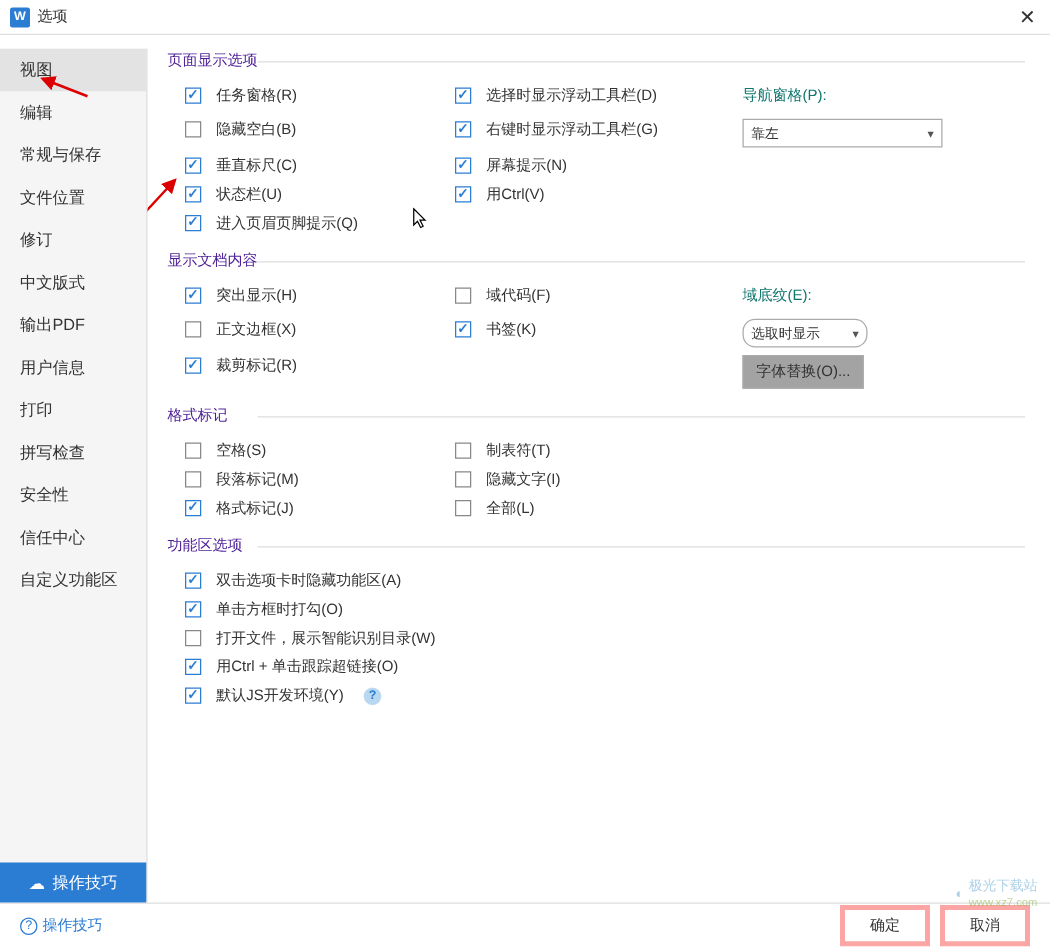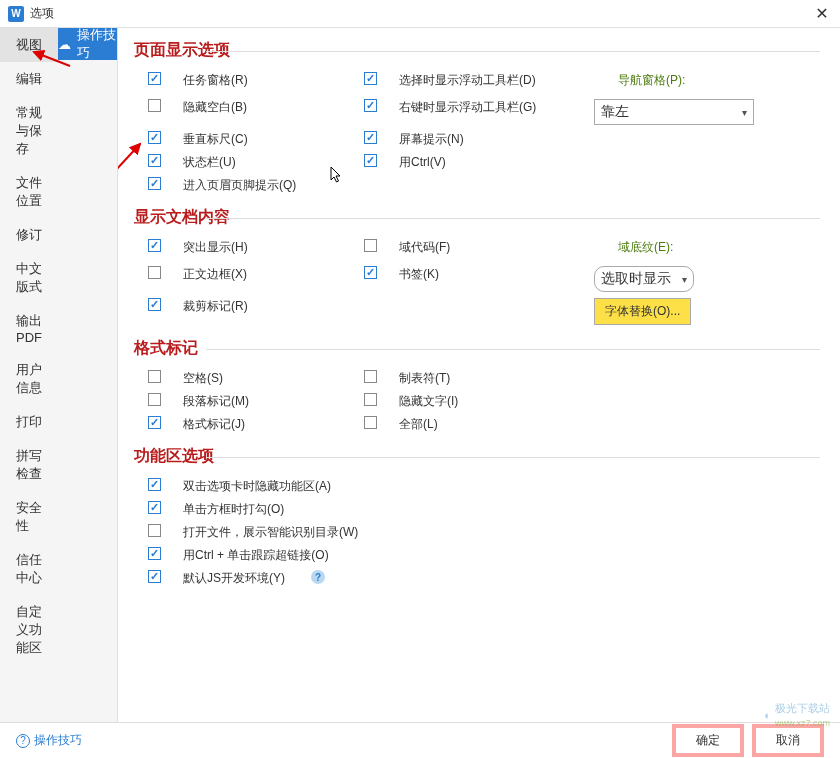--- a/index.html
+++ b/index.html
@@ -2,44 +2,44 @@
 <html><head>
 <meta charset="utf-8">
 <style>
 * { box-sizing: border-box; margin: 0; padding: 0; }
 body { font-family: "Microsoft YaHei", "SimSun", sans-serif; font-size: 12px; color: #333; background: #fff; width: 840px; height: 758px; overflow: hidden; position: relative; }
 .titlebar { height: 28px; background: #fff; border-bottom: 1px solid #e0e0e0; display: flex; align-items: center; padding: 0 8px; }
 .titlebar .logo { width: 16px; height: 16px; background: #2b7cd3; color: #fff; display: flex; align-items: center; justify-content: center; font-weight: bold; font-size: 10px; border-radius: 2px; margin-right: 6px; }
 .titlebar .title { flex: 1; font-size: 12px; }
 .titlebar .close { font-size: 16px; cursor: pointer; width: 20px; text-align: center; }
 .body { display: flex; height: 694px; }
-.sidebar { width: 118px; background: #f5f5f5; border-right: 1px solid #e0e0e0; display: flex; position: relative; }
+.sidebar { width: 118px; background: #f5f5f5; border-right: 1px solid #e0e0e0; display: flex; flex-direction: column; position: relative; margin-top: 11px; }
 .sidebar-items { flex: 1; }
 .sidebar-item { padding: 8px 16px; cursor: pointer; font-size: 13px; color: #333; }
 .sidebar-item.active { background: #e3e3e3; }
 .backup-btn { background: #2b7cd3; color: #fff; height: 32px; display: flex; align-items: center; justify-content: center; cursor: pointer; font-size: 13px; gap: 6px; }
 .backup-btn .icon { display: inline-block; }
 .content { flex: 1; padding: 12px 20px 12px 16px; overflow: auto; position: relative; }
 .fieldset { margin-bottom: 10px; }
-.legend { color: #b91c1c; font-size: 16px; position: relative; margin-bottom: 8px; font-weight: bold; }
+.legend { color: #4c1d95; font-size: 12px; position: relative; margin-bottom: 8px; }
 .legend::after { content: ""; position: absolute; left: 72px; right: 0; top: 50%; height: 1px; background: #ddd; }
 .row { display: flex; flex-wrap: wrap; }
 .col1 { width: 230px; padding: 3px 0 3px 14px; }
 .col2 { width: 230px; padding: 3px 0; }
 .col3 { width: 200px; padding: 3px 0; }
-.checkbox { display: flex; gap: 22px; cursor: pointer; }
+.checkbox { display: flex; align-items: center; gap: 12px; cursor: pointer; }
 .checkbox .box { width: 13px; height: 13px; border: 1px solid #888; display: flex; align-items: center; justify-content: center; background: #fff; flex-shrink: 0; }
 .checkbox .box.checked { border-color: #2b7cd3; }
 .checkbox .box.checked::after { content: "✓"; color: #2b7cd3; font-size: 11px; line-height: 1; font-weight: bold; }
 .label-text { color: #333; }
-.field-label { color: #4d7c0f; margin-bottom: 4px; display: block; margin-left: 24px; }
-.select { border: 1px solid #aaa; padding: 3px 20px 3px 6px; background: #fff; position: relative; cursor: pointer; display: inline-block; min-width: 160px; font-size: 14px; }
+.field-label { color: #0f766e; margin-bottom: 4px; display: block; }
+.select { border: 1px solid #aaa; padding: 3px 20px 3px 6px; background: #fff; position: relative; cursor: pointer; display: inline-block; min-width: 160px; font-size: 11px; }
 .select::after { content: "▾"; position: absolute; right: 6px; top: 50%; transform: translateY(-50%); color: #555; font-size: 10px; }
 .select.small { min-width: 100px; border-radius: 10px; }
-.button { border: 1px solid #aaa; background: #fde047; padding: 4px 10px; cursor: pointer; font-size: 12px; display: inline-block; }
+.button { border: 1px solid #aaa; background: #a3a3a3; padding: 4px 10px; cursor: pointer; font-size: 12px; display: inline-block; }
 .full-col { width: 100%; padding: 3px 0 3px 14px; }
 .help-icon { display: inline-flex; width: 14px; height: 14px; border-radius: 50%; background: #b8d8f0; color: #2b7cd3; align-items: center; justify-content: center; font-size: 10px; margin-left: 4px; font-weight: bold; }
 .footer { height: 36px; border-top: 1px solid #ddd; display: flex; align-items: center; padding: 0 16px; }
 .footer .tips { color: #2b7cd3; cursor: pointer; display: flex; align-items: center; gap: 4px; }
 .footer .tips .q { width: 14px; height: 14px; border: 1px solid #2b7cd3; border-radius: 50%; display: flex; align-items: center; justify-content: center; font-size: 10px; }
 .footer .spacer { flex: 1; }
 .footer .btn { border: 4px solid #fca5a5; padding: 4px 20px; margin-left: 8px; cursor: pointer; background: #fff; font-size: 12px; }
 .arrow { position: absolute; pointer-events: none; }
 .arrow svg { overflow: visible; }
 .cursor { position: absolute; left: 212px; top: 138px; pointer-events: none; font-size: 14px; }

